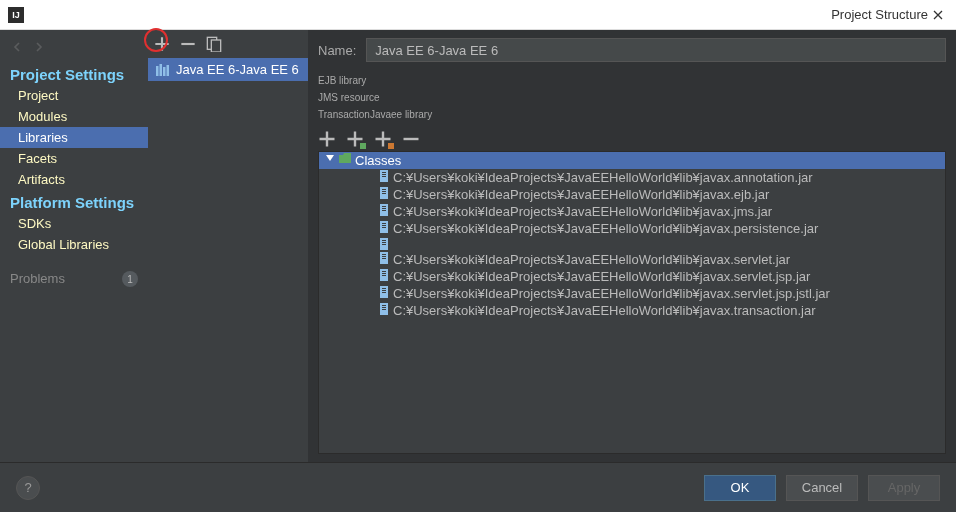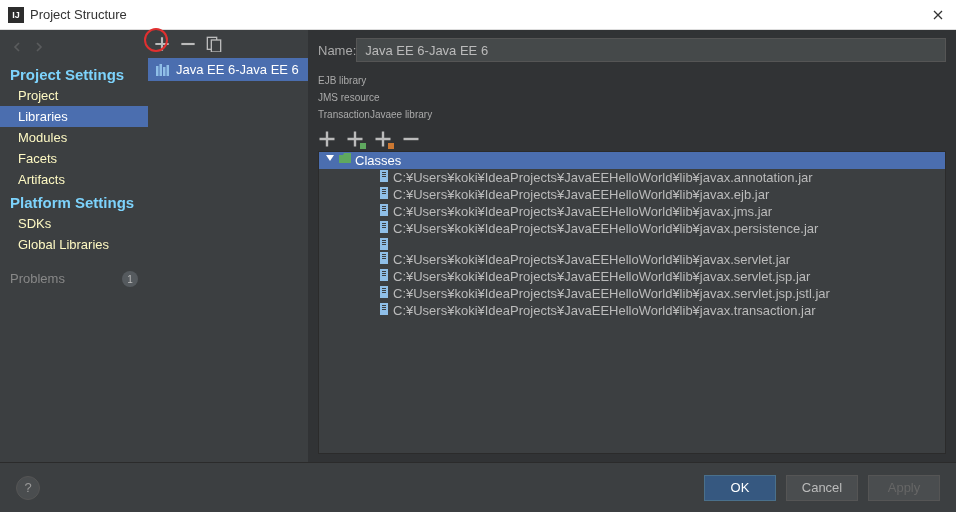--- a/index.html
+++ b/index.html
@@ -1,18 +1,18 @@
 <!DOCTYPE html>
 <html><head>
 <meta charset="utf-8">
 <style>
 * { margin: 0; padding: 0; box-sizing: border-box; font-family: "Segoe UI", Arial, sans-serif; }
 body { width: 956px; height: 512px; background: #3c3f41; color: #bbbbbb; font-size: 13px; overflow: hidden; }
 
-.titlebar { height: 30px; background: #fff; display: flex; align-items: center; padding: 0 8px; border-bottom: 1px solid #ddd; }
+.titlebar { height: 30px; background: #fff; display: flex; align-items: center; padding: 0 8px; border-bottom: 1px solid #ddd; text-align: right; }
 .titlebar-icon { width: 16px; height: 16px; background: #2d2d2d; margin-right: 6px; display: flex; align-items: center; justify-content: center; color: #fff; font-size: 9px; font-weight: bold; }
 .titlebar-text { color: #333; flex: 1; }
 .titlebar-close { width: 20px; height: 20px; display: flex; align-items: center; justify-content: center; cursor: pointer; }
 .titlebar-close svg { width: 10px; height: 10px; }
 
 .body-area { display: flex; height: 432px; background: #313335; }
 
 .sidebar { width: 148px; background: #3c3f41; border-right: none; padding-top: 6px; position: relative; }
 .sidebar-nav { display: flex; gap: 8px; padding: 4px 10px 8px; }
 .sidebar-nav svg { width: 14px; height: 14px; opacity: 0.4; }
@@ -23,21 +23,21 @@
 .problems-badge { background: #555a5e; color: #bbb; border-radius: 50%; width: 16px; height: 16px; display: flex; align-items: center; justify-content: center; font-size: 10px; }
 
 .mid-col { width: 160px; background: #3c3f41; position: relative; border-right: none; }
 .mid-toolbar { height: 28px; display: flex; align-items: center; gap: 10px; padding: 4px 6px; position: relative; }
 .mid-toolbar .tbi { width: 16px; height: 16px; display: flex; align-items: center; justify-content: center; cursor: pointer; color: #aaa; }
 .circle-mark { position: absolute; left: -4px; top: -2px; width: 24px; height: 24px; border: 2px solid #e03030; border-radius: 50%; pointer-events: none; }
 .lib-item { display: flex; align-items: center; gap: 6px; padding: 4px 8px; background: #4b6eaf; color: #fff; cursor: pointer; }
 .lib-item .lib-icon { width: 14px; height: 12px; }
 
 .main { flex: 1; background: #313335; padding: 8px 10px 8px 10px; display: flex; flex-direction: column; }
-.name-row { display: flex; align-items: center; margin-bottom: 10px; }
+.name-row { display: flex; align-items: center; gap: 10px; margin-bottom: 10px; }
 .name-label { color: #aaa; }
 .name-input { flex: 1; background: #45494a; border: 1px solid #555; color: #bbb; padding: 4px 8px; height: 24px; font-size: 13px; }
 
 .summary-lines { color: #aaa; font-size: 10px; margin-bottom: 6px; line-height: 17px; }
 
 .tree-toolbar { display: flex; gap: 10px; padding: 2px 0 4px; }
 .tree-toolbar .tbi { width: 18px; height: 16px; display: flex; align-items: center; justify-content: center; cursor: pointer; color: #aaa; position: relative; }
 .corner-g { position: absolute; right: -2px; bottom: -2px; width: 6px; height: 6px; background: #5fa85f; }
 .corner-o { position: absolute; right: -2px; bottom: -2px; width: 6px; height: 6px; background: #cc7832; }
 
@@ -81,22 +81,22 @@
         </span>
       <span class="tbi">
           <svg viewBox="0 0 14 14">
             <path d="M5 3 L9 7 L5 11" stroke="#888" stroke-width="1.6" fill="none"></path>
           </svg>
         </span>
     </div>
     <div id="sidebar-body">
         <div class="section-head">Project Settings</div>
         <div class="side-item">Project</div>
+        <div class="side-item">Modules</div>
         <div class="side-item selected">Libraries</div>
-        <div class="side-item">Modules</div>
         <div class="side-item">Facets</div>
         <div class="side-item">Artifacts</div>
         <div class="section-head">Platform Settings</div>
         <div class="side-item">SDKs</div>
         <div class="side-item">Global Libraries</div>
       </div>
     <div style="height:10px"></div>
     <div class="problems">
       <span>Problems</span>
       <span class="problems-badge">1</span>

